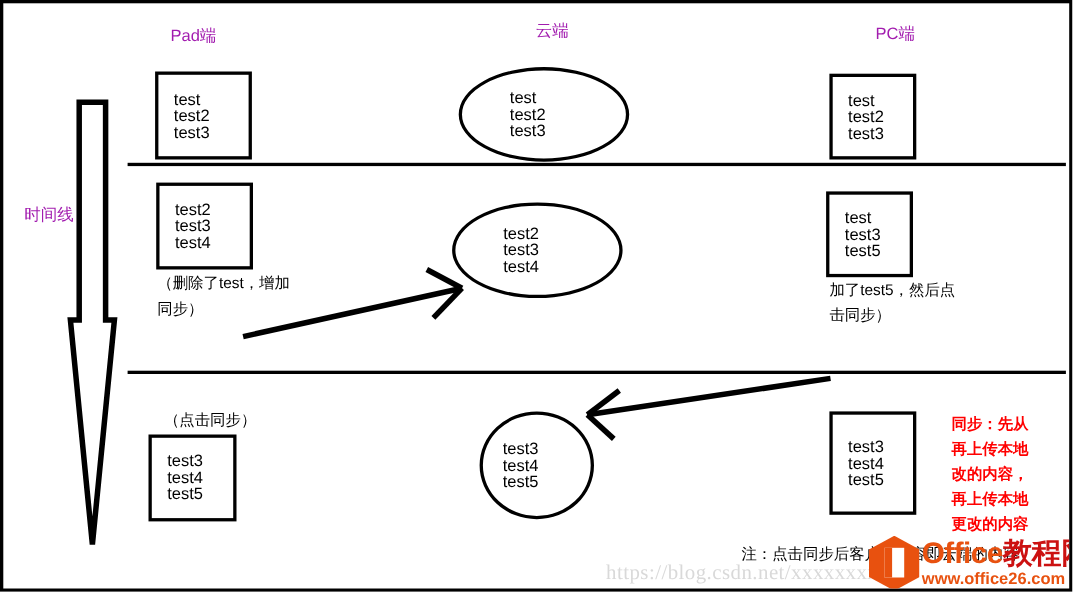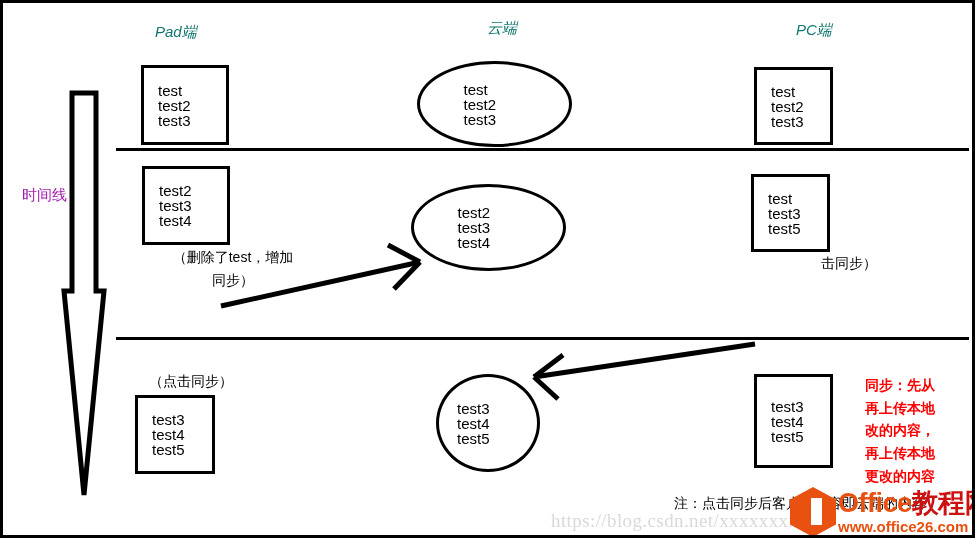--- a/index.html
+++ b/index.html
@@ -13,23 +13,22 @@
     height: 538px;
     background: #ffffff;
     font-family: "Liberation Sans", "DejaVu Sans", sans-serif;
     overflow: hidden;
     box-sizing: border-box;
     border: 3px solid #000000;
   }
   .col-header {
     position: absolute;
     font-size: 15px;
-    color: #0f766e;
-    white-space: nowrap;
-    font-style: italic;
+    color: #a21caf;
+    white-space: nowrap;
   }
   .timeline-label {
     position: absolute;
     font-size: 15px;
     color: #a21caf;
     white-space: nowrap;
   }
   .node-box {
     position: absolute;
     border: 3px solid #000000;
@@ -66,21 +65,20 @@
     color: #000000;
     line-height: 1.0;
     text-align: left;
     width: 62px;
   }
   .note {
     position: absolute;
     font-size: 14px;
     color: #000000;
     line-height: 1.65;
-    text-align: center;
   }
   .note-red {
     position: absolute;
     font-size: 14px;
     color: #ff0000;
     font-weight: bold;
     line-height: 1.62;
   }
   .divider {
     position: absolute;
@@ -229,20 +227,21 @@
     <div class="item">test4</div>
   </div>
 
   <div class="node-box" style="left:748px; top:171px; width:79px; height:78px;">
     <div class="item">test</div>
     <div class="item">test3</div>
     <div class="item">test5</div>
   </div>
 
   <div class="note" style="left:751px; top:249px; width:190px;">
+    <div>加了test5，然后点</div>
     <div>击同步）</div>
   </div>
 
   <div class="note" style="left:146px; top:367px;">（点击同步）</div>
 
   <div class="node-box" style="left:132px; top:392px; width:80px; height:79px;">
     <div class="item">test3</div>
     <div class="item">test4</div>
     <div class="item">test5</div>
   </div>

